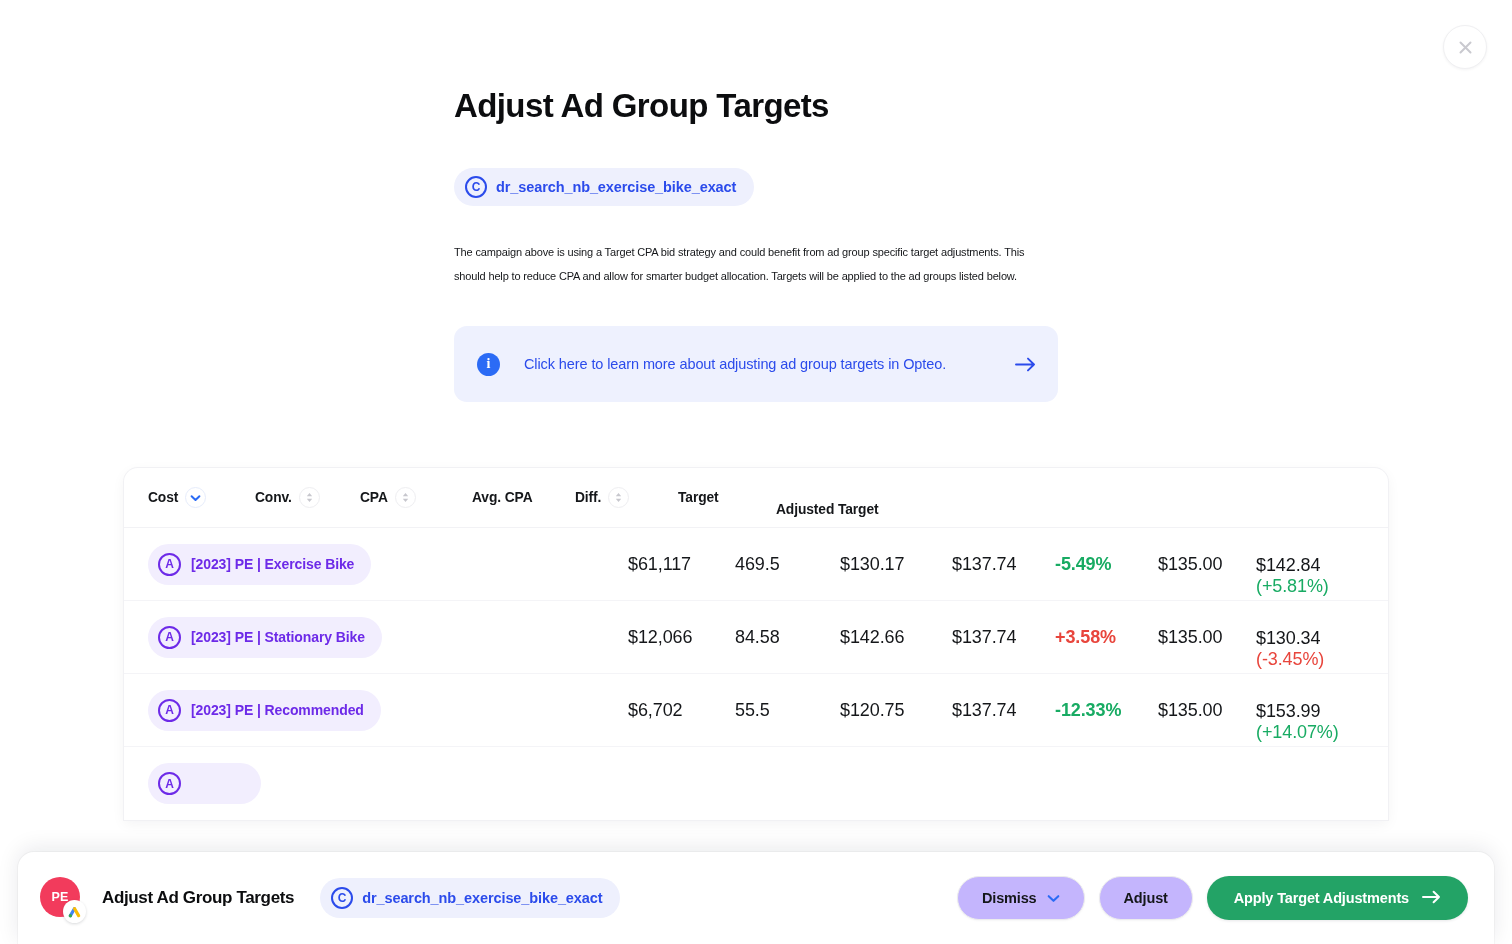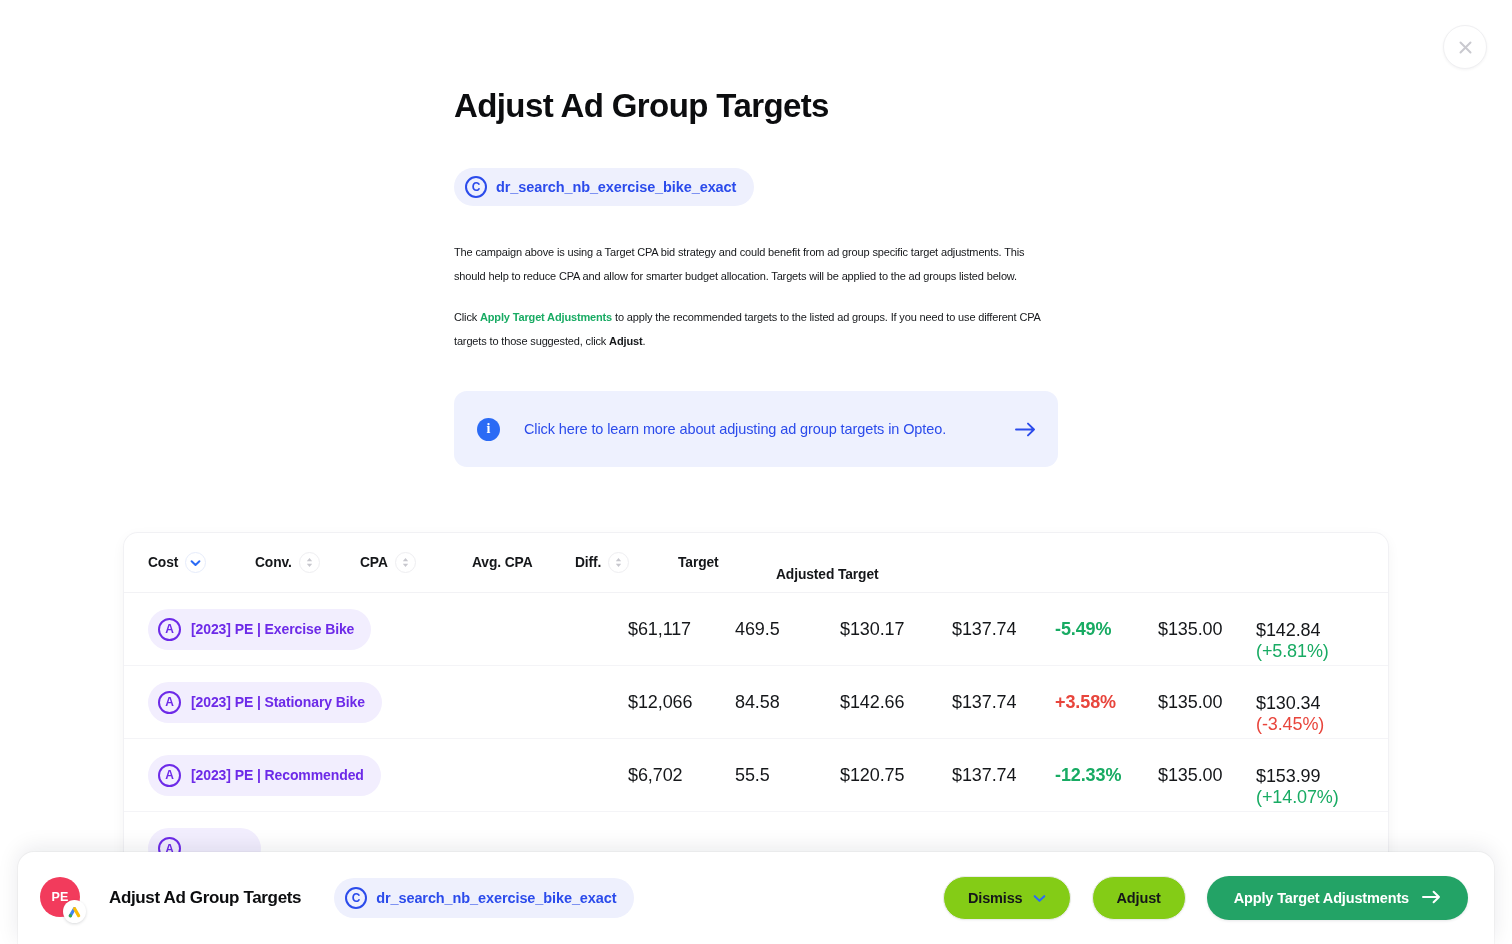--- a/index.html
+++ b/index.html
@@ -250,21 +250,20 @@
     right: 18px;
     bottom: 0;
     height: 92px;
     background: #fff;
     border-radius: 16px 16px 0 0;
     box-shadow: 0 -4px 22px rgba(16,24,40,.09), 0 0 0 1px rgba(16,24,40,.03);
     display: flex;
     align-items: center;
     padding: 0 26px 0 22px;
     z-index: 30;
-    gap: 7px;
   }
 
   .avatar-wrap { position: relative; width: 42px; height: 42px; flex: none; }
   .avatar {
     width: 40px; height: 40px; border-radius: 50%;
     background: #f23b5c;
     color: #fff;
     display: flex; align-items: center; justify-content: center;
     font-size: 12.5px; font-weight: 700; letter-spacing: .2px;
   }
@@ -304,21 +303,21 @@
     display: inline-flex;
     align-items: center;
     justify-content: center;
     font-size: 14.5px;
     font-weight: 700;
     letter-spacing: -0.15px;
     cursor: pointer;
     white-space: nowrap;
   }
   .btn-ghost {
-    background: #84cc16;
+    background: #c4b5fd;
     border: 1px solid #ececed;
     color: #15171a;
     padding: 0 24px;
     gap: 10px;
     box-shadow: 0 1px 2px rgba(16,24,40,.04);
   }
   .btn-primary {
     background: #23a366;
     color: #fff;
     padding: 0 27px;
@@ -345,21 +344,20 @@
 
       <h1 class="title">Adjust Ad Group Targets</h1>
 
       <div class="chip">
         <span class="ring">C</span>
         <span class="chip-label">dr_search_nb_exercise_bike_exact</span>
       </div>
 
       <p class="para first">The campaign above is using a Target CPA bid strategy and could benefit from ad group specific target adjustments. This should help to reduce CPA and allow for smarter budget allocation. Targets will be applied to the ad groups listed below.</p>
 
-      <p class="para second"><span>Click </span><span class="green-em">Apply Target Adjustments</span><span> to apply the recommended targets to the listed ad groups. If you need to use different CPA targets to those suggested, click </span><span class="bold-em">Adjust</span><span>.</span></p>
 
       <div class="banner">
         <span class="banner-i">i</span>
         <span class="banner-text">Click here to learn more about adjusting ad group targets in Opteo.</span>
         <span class="banner-arrow">
           <svg width="21" height="15" viewBox="0 0 21 15" fill="none">
             <path d="M1 7.5 H19 M13 1.6 L19 7.5 L13 13.4" stroke="#2b4beb" stroke-width="1.9" stroke-linecap="round" stroke-linejoin="round"></path>
           </svg>
         </span>
       </div>

